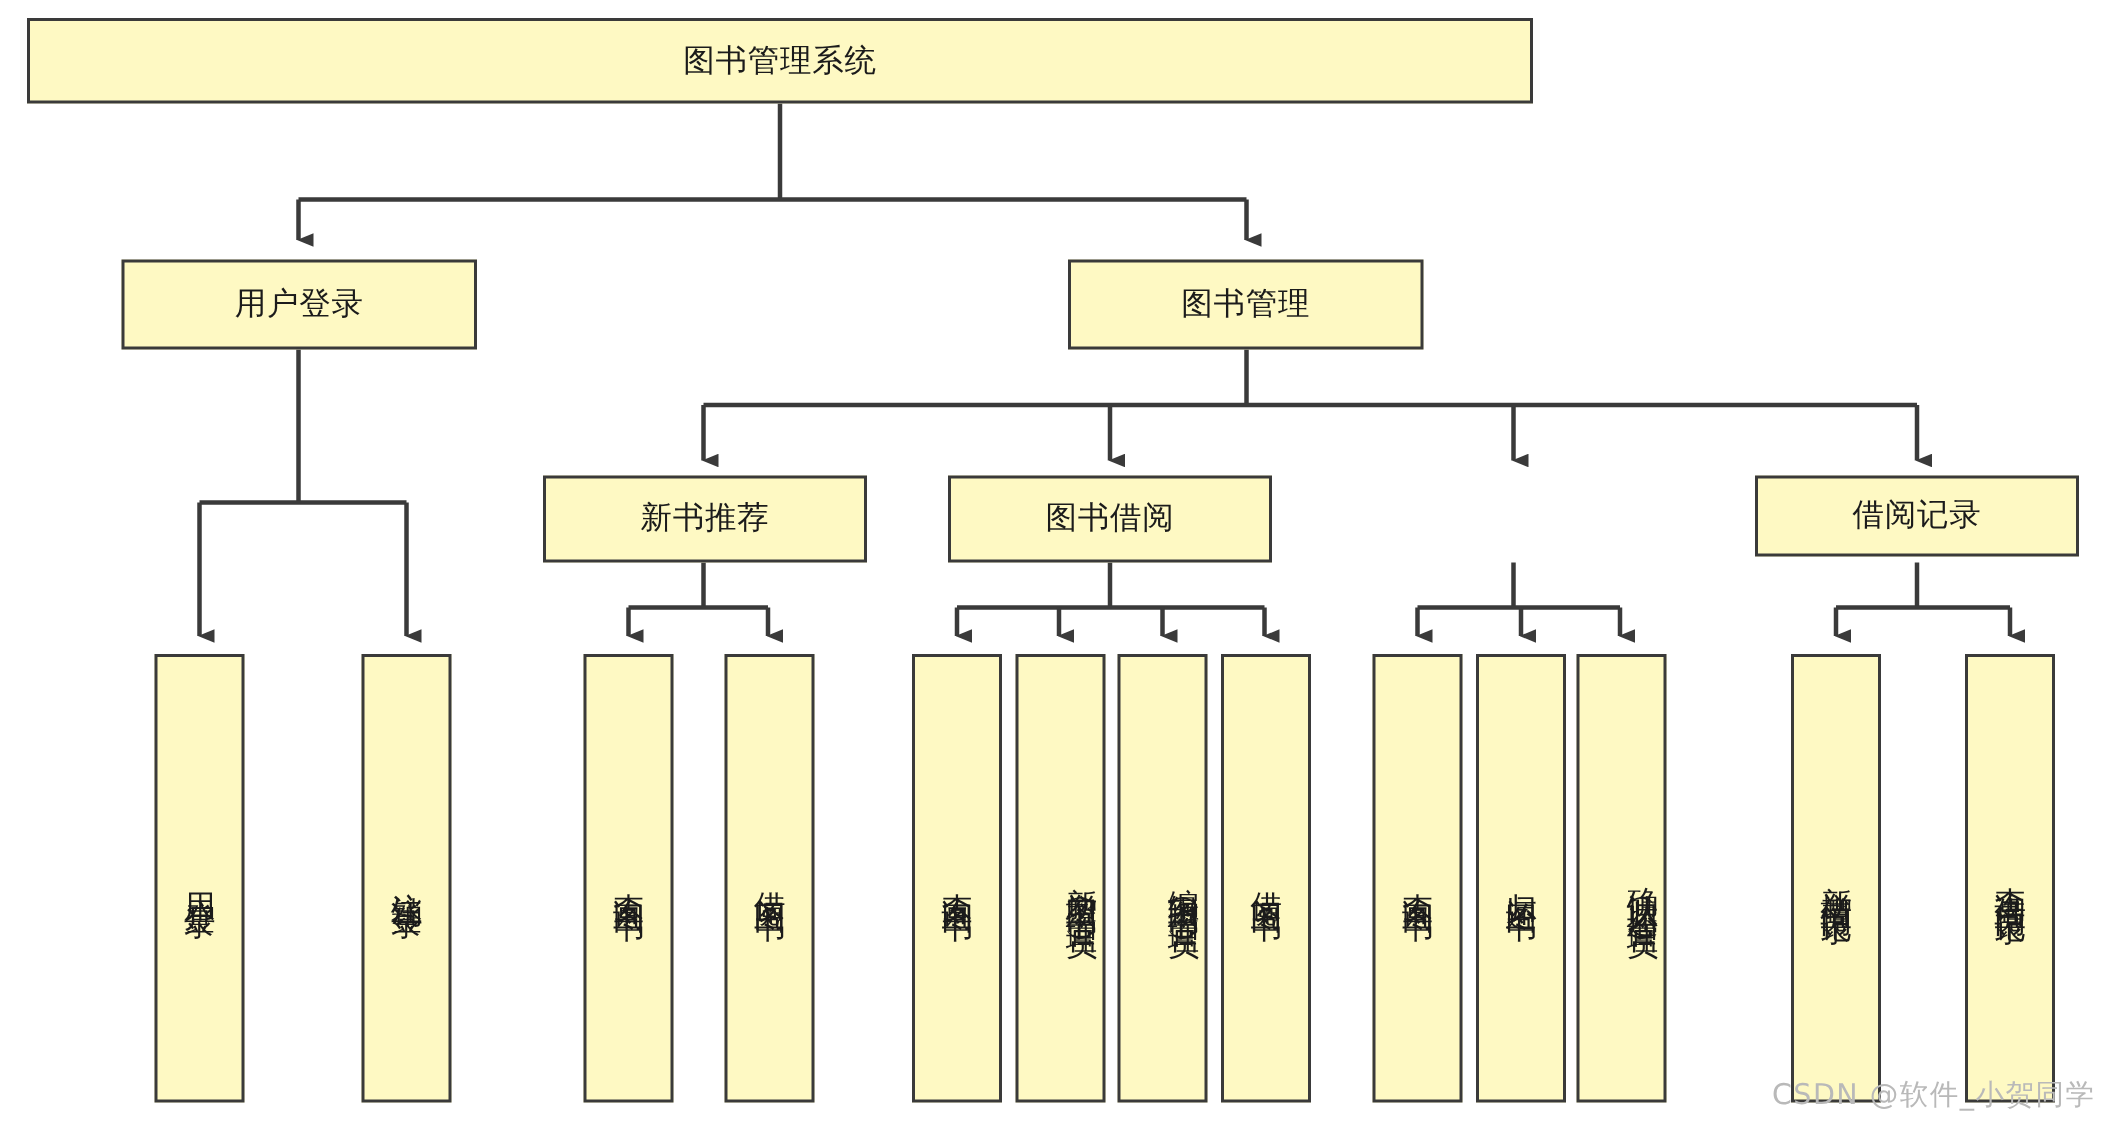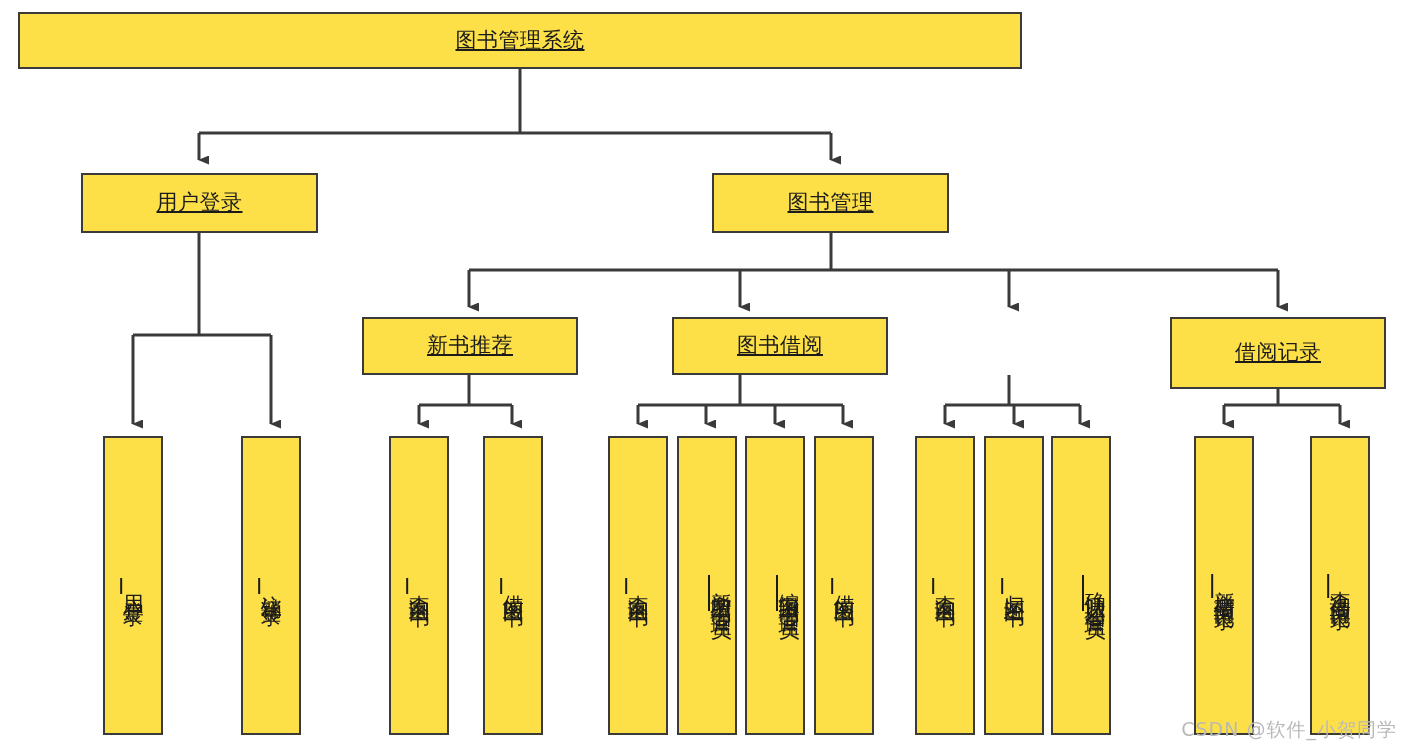--- a/index.html
+++ b/index.html
@@ -23,26 +23,25 @@
     left: 0;
     top: 0;
     width: 1405px;
     height: 747px;
     pointer-events: none;
   }
   .node {
     position: absolute;
     box-sizing: border-box;
     border: 2px solid #3a3a3a;
-    background: #fde047;
+    background: #fef9c3;
     display: flex;
     align-items: center;
     justify-content: center;
     color: #1b1b1b;
-    text-decoration: underline;
   }
   .node-h {
     font-size: 21px;
     letter-spacing: 0.5px;
     line-height: 1.1;
     white-space: nowrap;
   }
   .node-v {
     writing-mode: vertical-rl;
     text-orientation: upright;
@@ -123,22 +122,22 @@
       <path d="M1340,405 L1340,424" marker-end="url(#arrow)"></path>
     </g>
   </svg>
 
   <div class="node node-h" style="left:18px; top:12px; width:1004px; height:57px;">图书管理系统</div>
 
   <div class="node node-h" style="left:81px; top:173px; width:237px; height:60px;">用户登录</div>
   <div class="node node-h" style="left:362px; top:317px; width:216px; height:58px;">新书推荐</div>
 
   <div class="node node-h" style="left:712px; top:173px; width:237px; height:60px;">图书管理</div>
-  <div class="node node-h" style="left:632px; top:317px; width:216px; height:58px;margin-left:40px;">图书借阅</div>
-  <div class="node node-h" style="left:1170px; top:317px; width:216px; height:72px;">借阅记录</div>
+  <div class="node node-h" style="left:632px; top:317px; width:216px; height:58px;">图书借阅</div>
+  <div class="node node-h" style="left:1170px; top:317px; width:216px; height:54px;">借阅记录</div>
 
   <div class="node node-v short" style="left:103px; top:436px; width:60px; height:299px;">用户登录</div>
   <div class="node node-v short" style="left:241px; top:436px; width:60px; height:299px;">注销登录</div>
 
   <div class="node node-v short" style="left:389px; top:436px; width:60px; height:299px;">查询图书</div>
   <div class="node node-v short" style="left:483px; top:436px; width:60px; height:299px;">借阅图书</div>
 
   <div class="node node-v short" style="left:608px; top:436px; width:60px; height:299px;">查询图书</div>
   <div class="node node-v" style="left:677px; top:436px; width:60px; height:299px;">新增图书（管理员）</div>
   <div class="node node-v" style="left:745px; top:436px; width:60px; height:299px;">编辑图书（管理员）</div>

